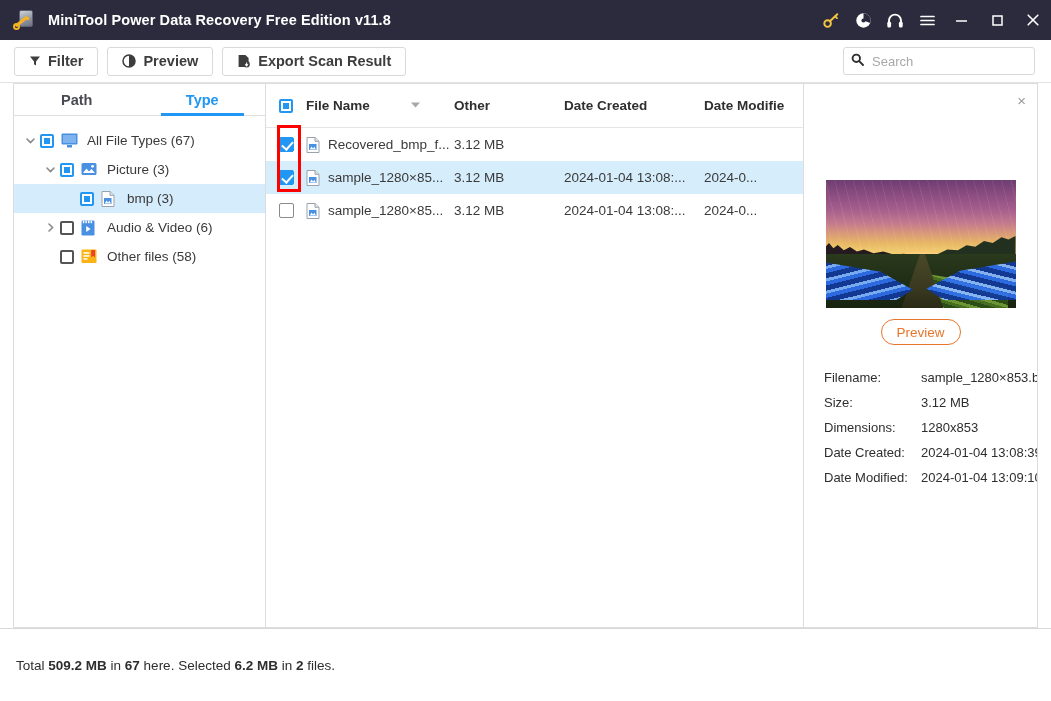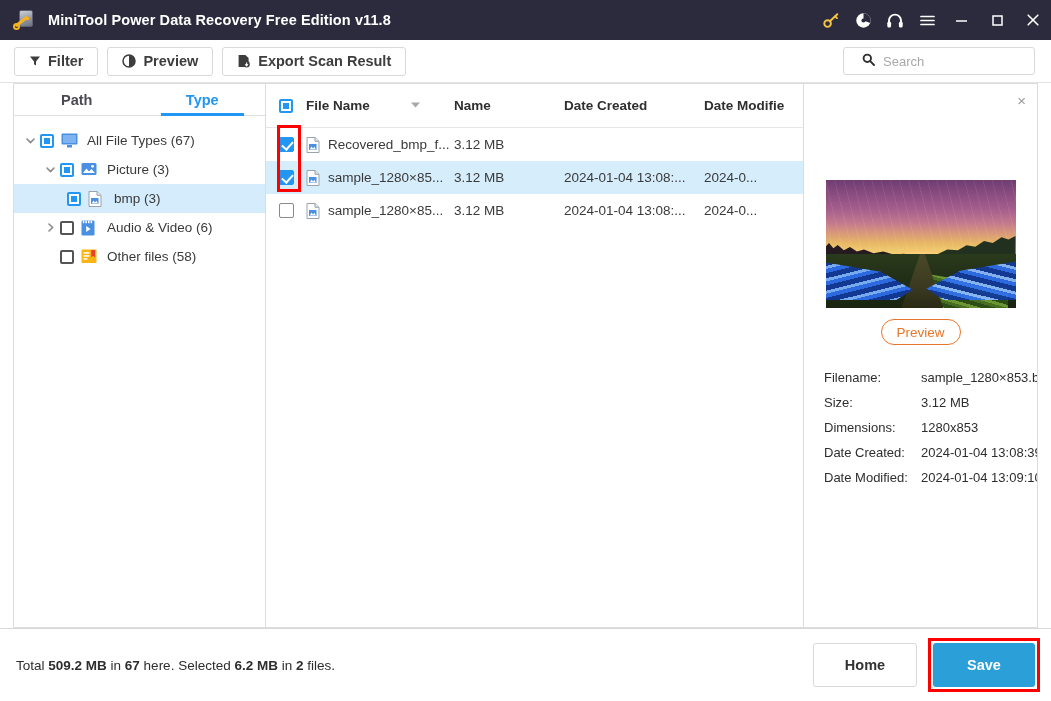--- a/index.html
+++ b/index.html
@@ -82,21 +82,21 @@
     margin-right: 9px;
     white-space: nowrap;
   }
   .tool-btn .ti { display: flex; align-items: center; }
 
   .searchbox {
     margin-left: auto;
     width: 192px; height: 28px;
     border: 1px solid #d9d9d9; border-radius: 3px;
     display: flex; align-items: center;
-    padding: 0 18px; gap: 8px;
+    padding: 0 7px; gap: 8px;
     background: #fff;
   }
   .searchbox input {
     border: none; outline: none;
     font-size: 13px; font-family: "Liberation Sans", sans-serif;
     color: #333; width: 100%; background: transparent;
   }
   .searchbox input::placeholder { color: #a8a8a8; }
 
   
@@ -470,21 +470,21 @@
           <span class="ticon">
             <svg width="16" height="15" viewBox="0 0 16 15">
               <rect x="0.5" y="1" width="15" height="12" rx="1.5" fill="#4a90e2"></rect>
               <path d="M2 11 L5.5 6.5 L8 9.5 L10.5 7 L14 11 Z" fill="#ffffff"></path>
               <circle cx="11.6" cy="4.3" r="1.4" fill="#ffffff"></circle>
             </svg>
           </span>
           <span class="tlabel">Picture (3)</span>
         </div>
 
-        <div class="tnode sel" style="padding-left:33px;">
+        <div class="tnode sel" style="padding-left:46px;">
           <span class="caret empty"></span>
           <span class="cbox checked"></span>
           <span class="ticon">
             <svg width="14" height="16" viewBox="0 0 14 16">
               <path d="M1 0.5 H9 L13 4.3 V15.5 H1 Z" fill="#ffffff" stroke="#9aa3ab" stroke-width="1"></path>
               <path d="M9 0.5 V4.3 H13" fill="#dde4ea" stroke="#9aa3ab" stroke-width="1"></path>
               <rect x="3" y="7" width="7.5" height="6" fill="#4a90e2"></rect>
               <path d="M3.6 12.4 L5.6 9.6 L7 11.4 L8.4 9.8 L10 12.4 Z" fill="#ffffff"></path>
             </svg>
           </span>
@@ -539,21 +539,21 @@
           <span class="cbox checked" style="margin-right:0;"></span>
         </div>
         <div class="col-name">
           <span>File Name</span>
           <span class="sortcaret">
             <svg width="11" height="8" viewBox="0 0 11 8">
                 <path d="M1 1.5 H10 L5.5 6.5 Z" fill="#a8a8a8"></path>
               </svg>
           </span>
         </div>
-        <div class="col-size">Name</div>
+        <div class="col-size">Other</div>
         <div class="col-dc">Date Created</div>
         <div class="col-dm ellip">Date Modifie</div>
       </div>
 
       <div style="position:relative;">
 
         <div class="lrow">
           <div class="col-chk">
             <span class="fcb on"></span>
           </div>
@@ -660,22 +660,15 @@
 
   </div>
 
   <div class="footer">
     <div class="status">
       <div class="st1">
         <span>Total </span><b>509.2 MB</b><span> in </span><b>67</b><span> here.  Selected </span><b>6.2 MB</b><span> in </span><b>2</b><span> files.</span>
       </div>
     </div>
 
-    <div class="fbtns">
-      <button class="btn-home">Home</button>
-      <span class="save-wrap">
-        <button class="btn-save">Save</button>
-        <span class="save-ring"></span>
-      </span>
-    </div>
   </div>
 
 </div>
 
 </body></html>

